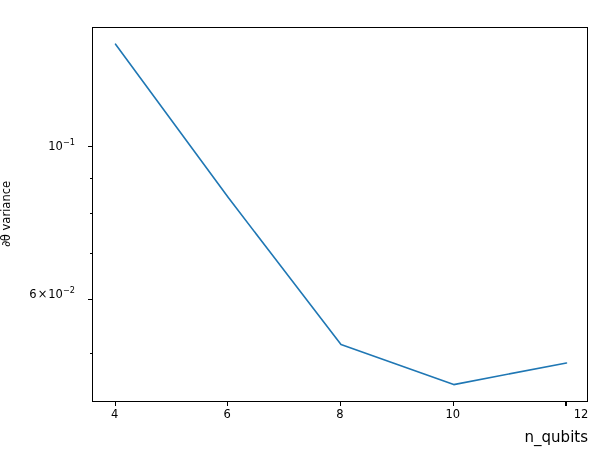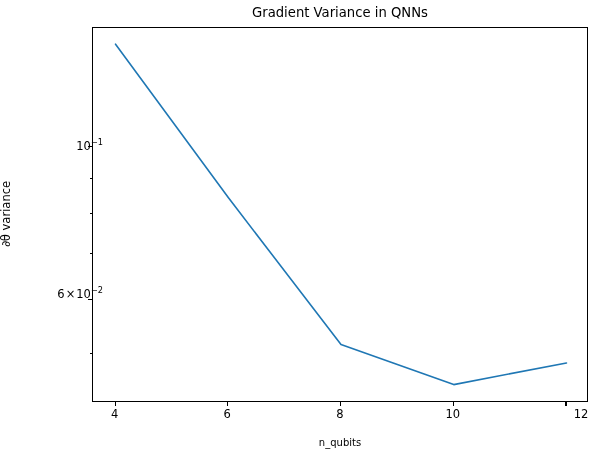--- a/index.html
+++ b/index.html
@@ -65,37 +65,36 @@
     font-size: 11.5px;
     color: #000000;
     line-height: 14px;
     white-space: nowrap;
   }
   #xaxis-label {
     position: absolute;
     left: 92px;
     top: 428px;
     width: 496px;
-    text-align: center;
-    font-size: 10px;
+    text-align: right;
+    font-size: 15px;
     color: #000000;
     white-space: nowrap;
-    margin-top: 9px;
   }
   
   #yaxis-ticks { position: absolute; left: 86px; top: 27px; width: 6px; height: 375px; }
   #yaxis-ticks .tickmark {
     position: absolute;
     right: 0;
     height: 1.1px;
     background: #000000;
   }
   #yaxis-ticks .tickmark.major { width: 4px; }
   #yaxis-ticks .tickmark.minor { width: 2.5px; }
-  #yaxis-labels { position: absolute; left: 0; top: 0; width: 84px; height: 455px; margin-left: 28px; }
+  #yaxis-labels { position: absolute; left: 0; top: 0; width: 84px; height: 455px; }
   #yaxis-labels .ticklabel {
     position: absolute;
     right: 0;
     transform: translateY(-50%);
     text-align: right;
     font-size: 11.5px;
     color: #000000;
     white-space: nowrap;
     line-height: 14px;
   }
@@ -114,21 +113,20 @@
     font-size: 11.5px;
     color: #000000;
     white-space: nowrap;
   }
 </style>
 </head>
 <body>
 
 <div id="figure">
 
-  <div id="chart-title">Gradient Variance in QNNs</div>
 
   <div id="plot-area">
     <svg id="data-svg" viewBox="0 0 496 375" preserveAspectRatio="none">
       <polyline id="series-line" fill="none" stroke="#1f77b4" stroke-width="1.6" stroke-linejoin="round" stroke-linecap="round" points="22.55,16.20 135.27,169.57 248.00,316.50 360.73,356.61 473.45,334.96"></polyline>
     </svg>
   </div>
 
   <div id="xaxis-ticks">
       <div class="tickmark" style="left: 22.55px;"></div>
       <div class="tickmark" style="left: 135.27px;"></div>

